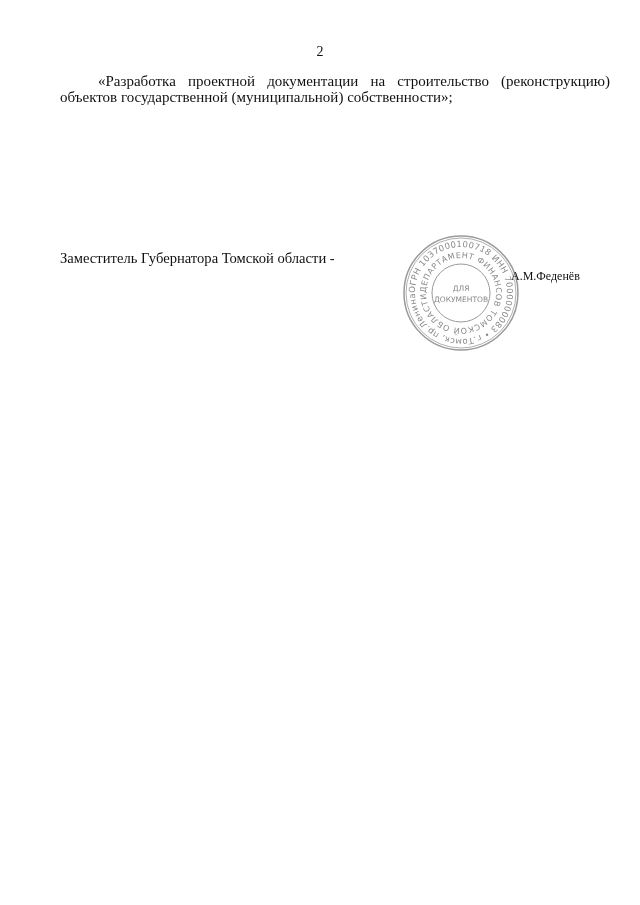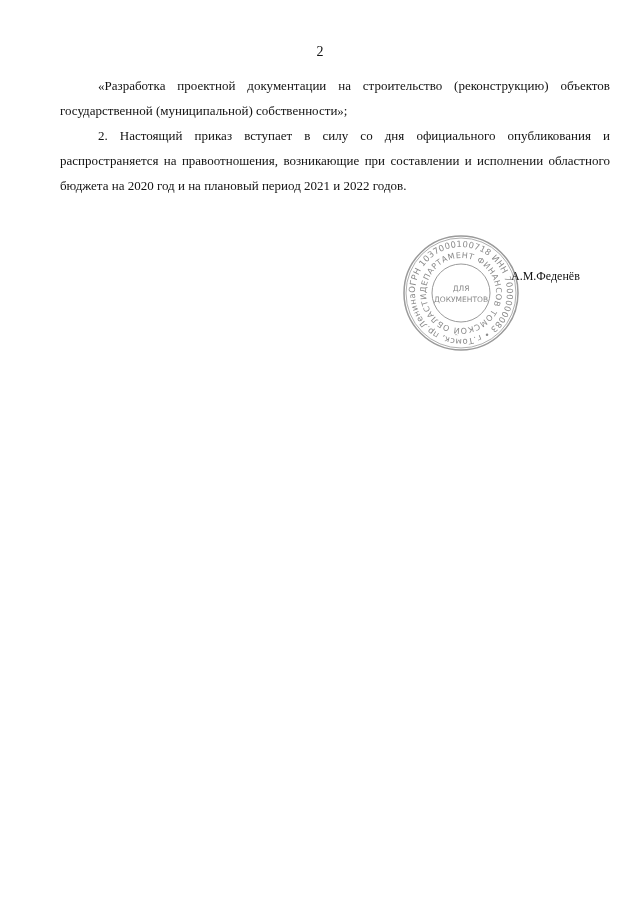--- a/index.html
+++ b/index.html
@@ -1,39 +1,39 @@
 <!DOCTYPE html>
 <html><head>
 <meta charset="utf-8">
 <style>
   html, body { margin: 0; padding: 0; background: #ffffff; }
   body { width: 640px; height: 905px; position: relative; overflow: hidden;
          font-family: "Liberation Serif", "DejaVu Serif", serif; color: #111; }
   .page-num { position: absolute; top: 44px; left: 0; width: 640px; text-align: center;
               font-size: 14px; line-height: 16px; }
   .body-text { position: absolute; top: 73px; left: 60px; width: 550px;
-               font-size: 13px; line-height: 25px; }
+               font-size: 15px; line-height: 16px; }
   .para { margin: 0; text-align: justify; text-indent: 38px; }
   .para.last-left { text-align-last: left; }
   .sig-left { position: absolute; left: 60px; top: 249px; font-size: 14.6px; line-height: 18.3px; }
   .sig-name { position: absolute; left: 511px; top: 267px; font-size: 12px; line-height: 18.3px; }
   .stamp { position: absolute; left: 402px; top: 234px; width: 118px; height: 118px; }
   .stamp svg { width: 118px; height: 118px; display: block; }
 </style>
 </head>
 <body>
 
 <div class="page-num">2</div>
 
 <div class="body-text">
   <p class="para last-left">«Разработка проектной документации на строительство (реконструкцию) объектов государственной (муниципальной) собственности»;</p>
-  <p class="para last-left">2. Настоящий приказ вступает в силу со дня официального опубликования и распространяется на правоотношения, возникающие при составлении и исполнении областного бюджета на 2020 год и на плановый период 2021 и 2022 годов.</p>
 </div>
 
 <div class="sig-left">
+  <div>Заместитель Губернатора Томской области -</div>
 </div>
 
 <div class="stamp">
   <svg viewBox="0 0 118 118" xmlns="http://www.w3.org/2000/svg">
     <defs>
       <path id="ringPath" d="M59,59 m-46,0 a46,46 0 1,1 92,0 a46,46 0 1,1 -92,0"></path>
       <path id="ringPath2" d="M59,59 m-35,0 a35,35 0 1,1 70,0 a35,35 0 1,1 -70,0"></path>
     </defs>
     <circle cx="59" cy="59" r="57" fill="none" stroke="#9a9a9a" stroke-width="1.5"></circle>
     <circle cx="59" cy="59" r="55" fill="none" stroke="#9a9a9a" stroke-width="0.8"></circle>

